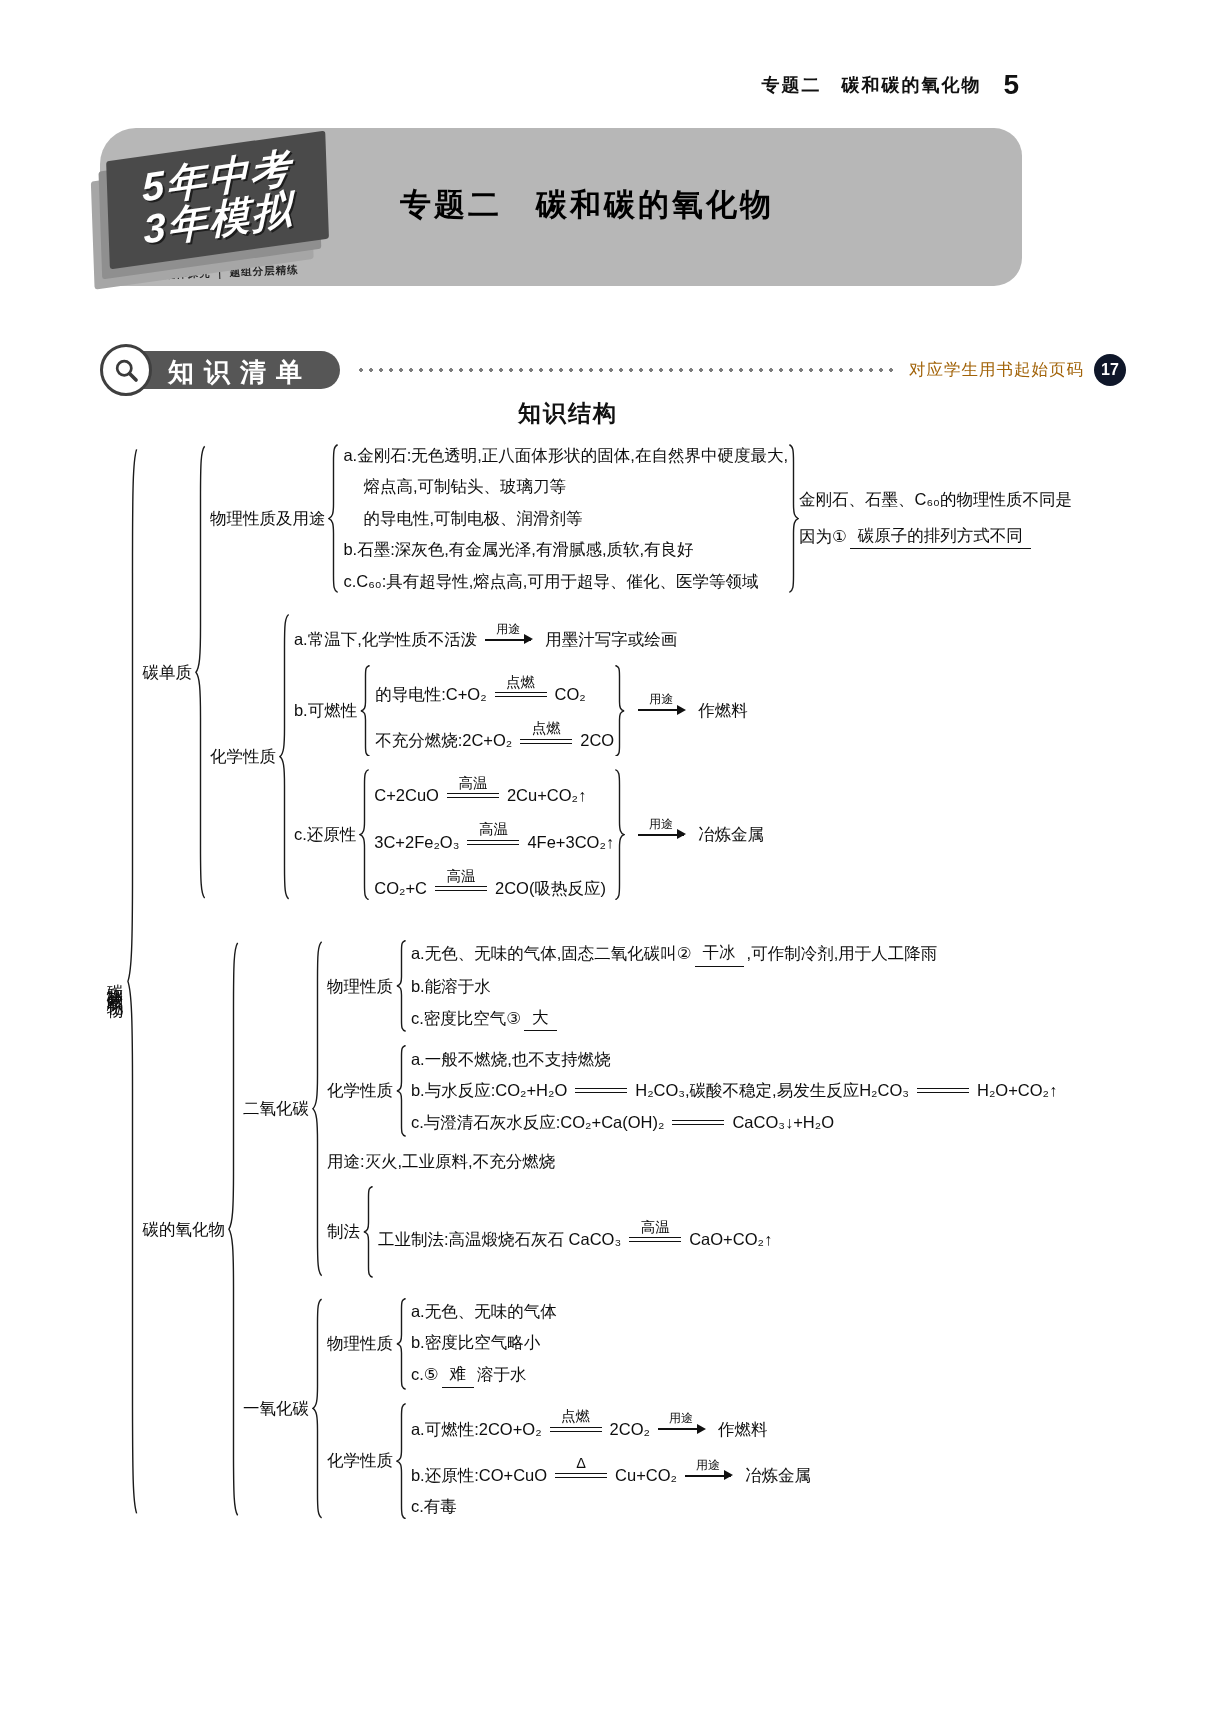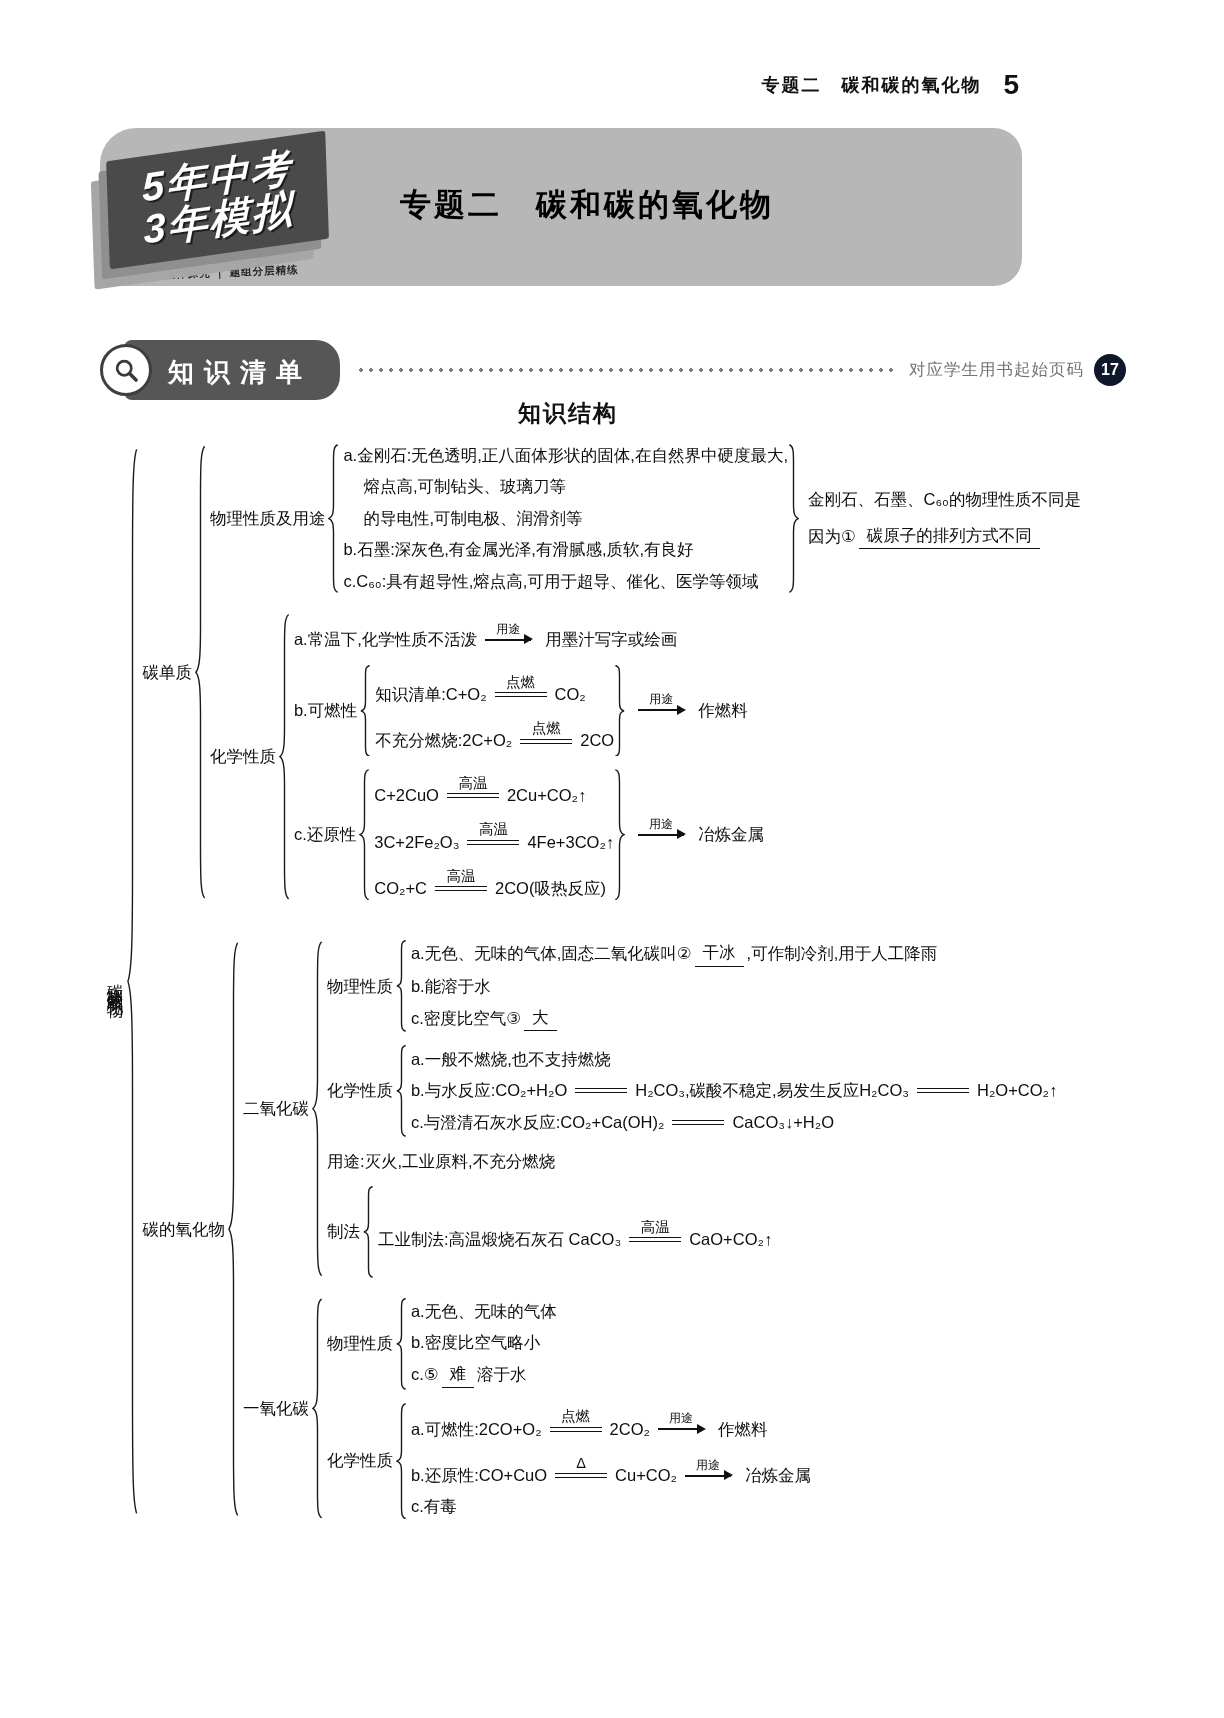--- a/index.html
+++ b/index.html
@@ -29,28 +29,28 @@
   .logo-block span { display:block; color:#fff; font-weight:bold; font-style:italic; letter-spacing:2px; font-size:40px; line-height:1.05; text-shadow:2px 2px 0 #1e1e1e; }
   .logo-cap { margin-top:12px; font-size:10.5px; color:#222; letter-spacing:1px; font-weight:bold; }
 
   
   .kbar { position:absolute; left:100px; top:344px; width:1026px; height:52px; display:flex; align-items:center; }
   .mag-circle {
     width:52px; height:52px; border-radius:50%; background:#fff; border:3px solid #3f3f3f;
     display:flex; align-items:center; justify-content:center; z-index:2; flex:0 0 52px;
   }
   .kbar-pill {
-    height:60px; margin-left:-28px; padding:4px 28px 0 44px; background:#565656; color:#fff;
+    height:38px; margin-left:-28px; padding:4px 28px 0 44px; background:#565656; color:#fff;
     border-radius:8px 24px 24px 8px; font-size:26px; font-weight:bold; letter-spacing:10px;
     display:flex; align-items:center; white-space:nowrap;
   }
   .kbar-dots { flex:1; height:4px; margin:0 12px 0 16px;
     background-image:radial-gradient(circle, #7d7d7d 1.7px, transparent 2px);
     background-size:10px 4px; background-repeat:repeat-x; background-position:left center; }
-  .kbar-ref { font-size:16.5px; color:#737373; letter-spacing:1px; white-space:nowrap; }
+  .kbar-ref { font-size:16.5px; color:#a16207; letter-spacing:1px; white-space:nowrap; }
   .kbar-badge {
     width:32px; height:32px; border-radius:50%; background:#0f172a; color:#fff;
     font-size:16px; font-weight:bold; display:flex; align-items:center; justify-content:center; margin-left:10px; flex:0 0 32px;
   }
 
   
   .struct-title { position:absolute; left:103px; top:398px; width:930px; text-align:center; font-size:23px; font-weight:bold; letter-spacing:2px; }
 
   
   .tree { position:absolute; left:103px; top:444px; font-size:16.5px; line-height:1.42; color:#0d0d0d; }
@@ -62,21 +62,21 @@
   .gap-sm  > * + * { margin-top:8px; }
   .lbl { white-space:nowrap; margin-right:3px; }
   .vert { writing-mode:vertical-rl; text-orientation:upright; letter-spacing:3px; margin-right:1px; }
   .ln { display:flex; align-items:center; white-space:nowrap; }
   .ind { margin-left:20px; }
   .pt { padding-top:15px; }
   .brace { align-self:stretch; width:11px; flex:0 0 11px; display:block; }
   .brace svg { width:100%; height:100%; display:block; }
   .brace.close { transform:scaleX(-1); }
 
-  .note { margin-left:9px; display:flex; flex-direction:column; }
+  .note { display:flex; flex-direction:column; }
   .note > * + * { margin-top:12px; }
 
   .blank {
     border-bottom:1.8px solid #111; padding:0 8px 1px;
     font-family:"DejaVu Serif","Liberation Serif",serif; margin:0 3px;
   }
 
   
   .eqbar {
     position:relative; display:inline-block; width:52px; height:5px;
@@ -195,21 +195,21 @@
 
                 <div class="node">
                   <div class="lbl">b.可燃性</div>
                   <span class="brace">
                       <svg viewBox="0 0 12 100" preserveAspectRatio="none">
                         <path d="M10.5,0.5 C6.5,1.5 6,4 6,12 L6,40 C6,46.5 5,49 1,50 C5,51 6,53.5 6,60 L6,88 C6,96 6.5,98.5 10.5,99.5" fill="none" stroke="#1a1a1a" stroke-width="1.4" vector-effect="non-scaling-stroke"></path>
                       </svg>
                     </span>
                   <div class="kids gap-sm">
                     <div class="ln pt">
-                      <span>知识清单:</span>
+                      <span>的导电性:</span>
                       <span>C+O₂</span>
                       <span class="eqbar">
                           <i class="cond">点燃</i>
                         </span>
                       <span>CO₂</span>
                     </div>
                     <div class="ln pt">
                       <span>不充分燃烧:</span>
                       <span>2C+O₂</span>
                       <span class="eqbar">

